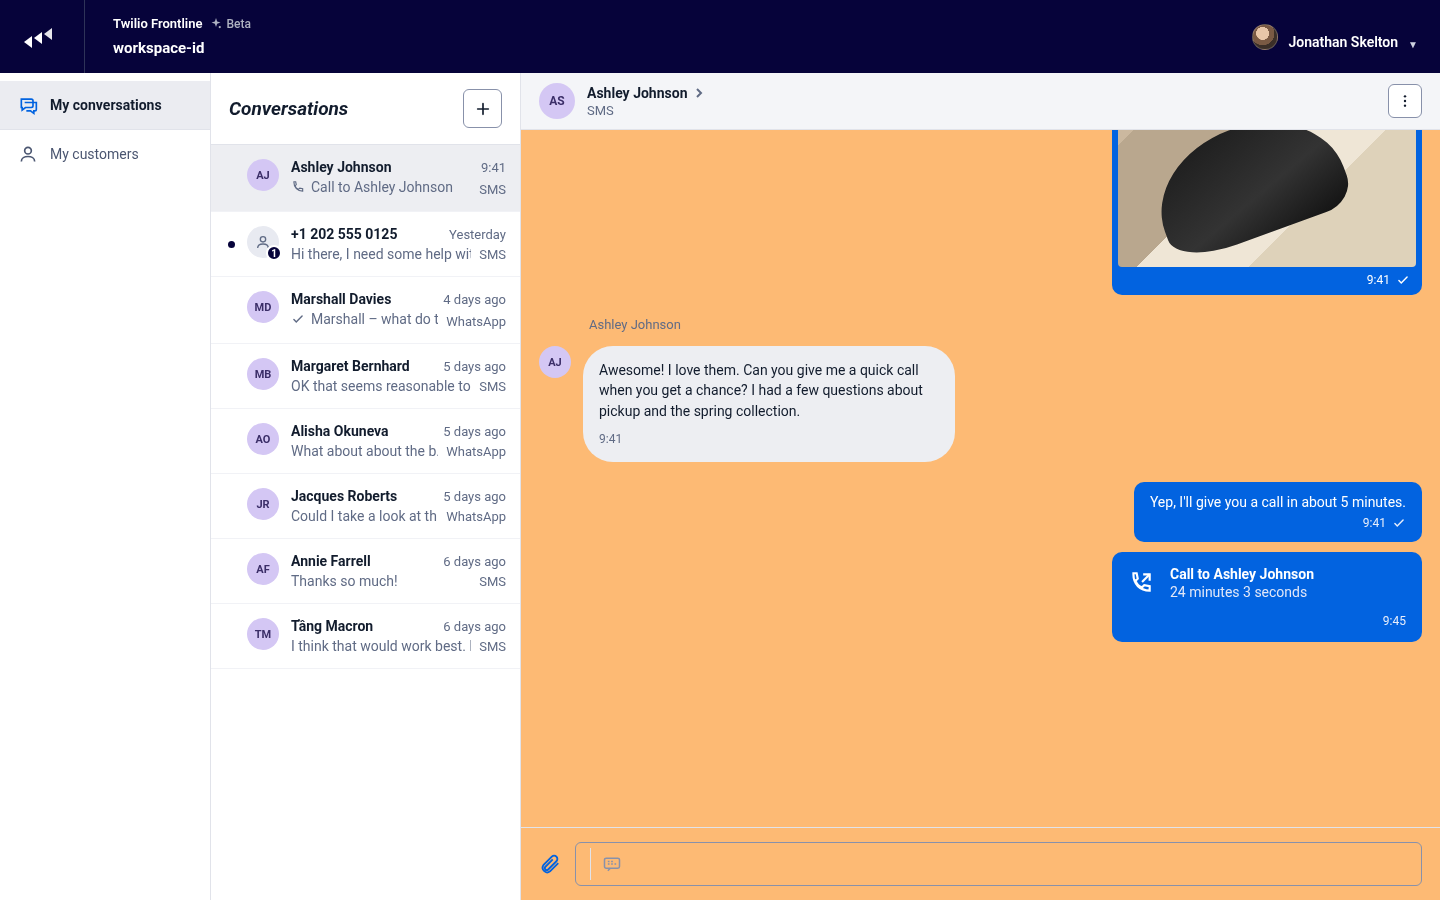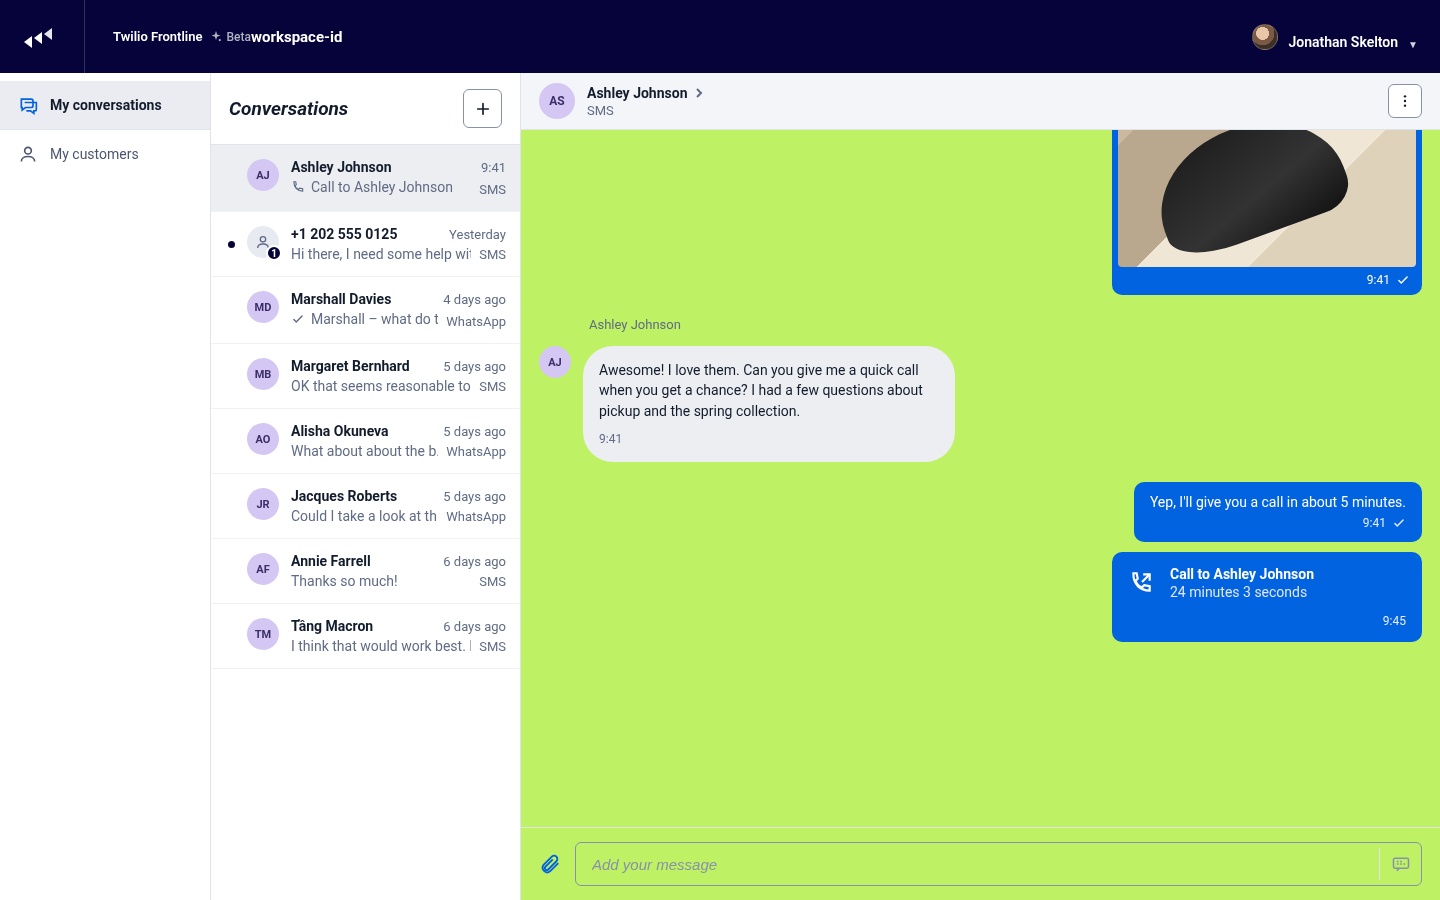--- a/index.html
+++ b/index.html
@@ -5,21 +5,21 @@
   * { box-sizing: border-box; }
   html, body { margin:0; padding:0; height:100%; font-family: -apple-system, BlinkMacSystemFont, "Segoe UI", Roboto, Helvetica, Arial, sans-serif; color:#121C2D; }
   body { width:1440px; height:900px; overflow:hidden; background:#fff; }
 
   
   .topbar { height:73px; background:#06033A; display:flex; align-items:center; padding:0 22px; color:#fff; justify-content:space-between; }
   .topbar-left { display:flex; align-items:center; gap:28px; }
   .logo-box { width:30px; height:30px; position:relative; }
   .logo-box svg { display:block; }
   .logo-divider { width:1px; height:73px; background:#2E3358; margin-left:4px; }
-  .product-block { display:flex; flex-direction:row; gap:0; }
+  .product-block { display:flex; flex-direction:column; gap:8px; }
   .product-line { display:flex; align-items:center; gap:8px; font-size:13px; font-weight:600; }
   .beta-tag { display:flex; align-items:center; gap:4px; font-size:12px; color:#AEB2C1; font-weight:500; }
   .workspace { font-size:15px; font-weight:700; }
   .topbar-right { display:flex; align-items:flex-end; gap:10px; }
   .avatar-img { width:26px; height:26px; border-radius:50%; background: radial-gradient(circle at 40% 35%, #e8c6a8 0 30%, #7a5a44 31% 55%, #3b2f28 56% 100%); border:1px solid #fff3; }
   .user-name { font-size:14px; font-weight:600; }
   .caret { font-size:10px; color:#cfd3e0; }
 
   
   .app { display:flex; height:calc(100% - 73px); }
@@ -51,21 +51,21 @@
   .convo-body { flex:1; min-width:0; }
   .convo-line1 { display:flex; justify-content:space-between; align-items:baseline; gap:8px;}
   .convo-name { font-size:14px; font-weight:700; color:#121C2D; white-space:nowrap; overflow:hidden; text-overflow:ellipsis; }
   .convo-time { font-size:13px; color:#606B85; white-space:nowrap; }
   .convo-line2 { display:flex; justify-content:space-between; align-items:baseline; gap:8px; margin-top:4px;}
   .convo-preview { font-size:14px; color:#606B85; white-space:nowrap; overflow:hidden; text-overflow:ellipsis; display:flex; align-items:center; gap:6px; max-width:180px;}
   .convo-preview svg { width:14px; height:14px; flex-shrink:0; color:#606B85;}
   .convo-channel { font-size:13px; color:#606B85; white-space:nowrap;}
 
   
-  .chat { flex:1; display:flex; flex-direction:column; background:#bef264;}
+  .chat { flex:1; display:flex; flex-direction:column; background:#fdba74;}
   .chat-header { height:57px; display:flex; align-items:center; justify-content:space-between; padding:0 18px; border-bottom:1px solid #E1E3EA; background:#F4F5F8;}
   .chat-header-left { display:flex; align-items:center; gap:12px;}
   .chat-contact { display:flex; flex-direction:column; }
   .chat-contact .name { font-size:14px; font-weight:700; display:flex; align-items:center; gap:6px;}
   .chat-contact .name svg { width:10px; height:10px; color:#606B85;}
   .chat-contact .sub { font-size:13px; color:#606B85; margin-top:2px;}
 
   .messages { flex:1; overflow:auto; padding:0 18px 18px 18px; display:flex; flex-direction:column; }
 
   .msg-row { display:flex; margin-top:14px; }
@@ -398,21 +398,20 @@
 
     </div>
 
     <div class="composer">
       <span class="clip">
         <svg viewBox="0 0 24 24" fill="none" stroke="currentColor" stroke-width="2">
             <path d="M21 11l-9 9a5 5 0 01-7-7l9-9a3.5 3.5 0 015 5l-9 9a2 2 0 01-3-3l8-8"></path>
           </svg>
       </span>
       <div class="compose-field">
-        <input type="text" placeholder="Add your message" style="">
         <span class="reply-icon">
           <svg viewBox="0 0 24 24" fill="none" stroke="currentColor" stroke-width="1.8">
               <rect x="3" y="5" width="18" height="12" rx="2"></rect>
               <path d="M7 20l3-3"></path>
               <path d="M7 9h6M7 12h10" stroke-dasharray="2 2"></path>
             </svg>
         </span>
       </div>
     </div>
 

